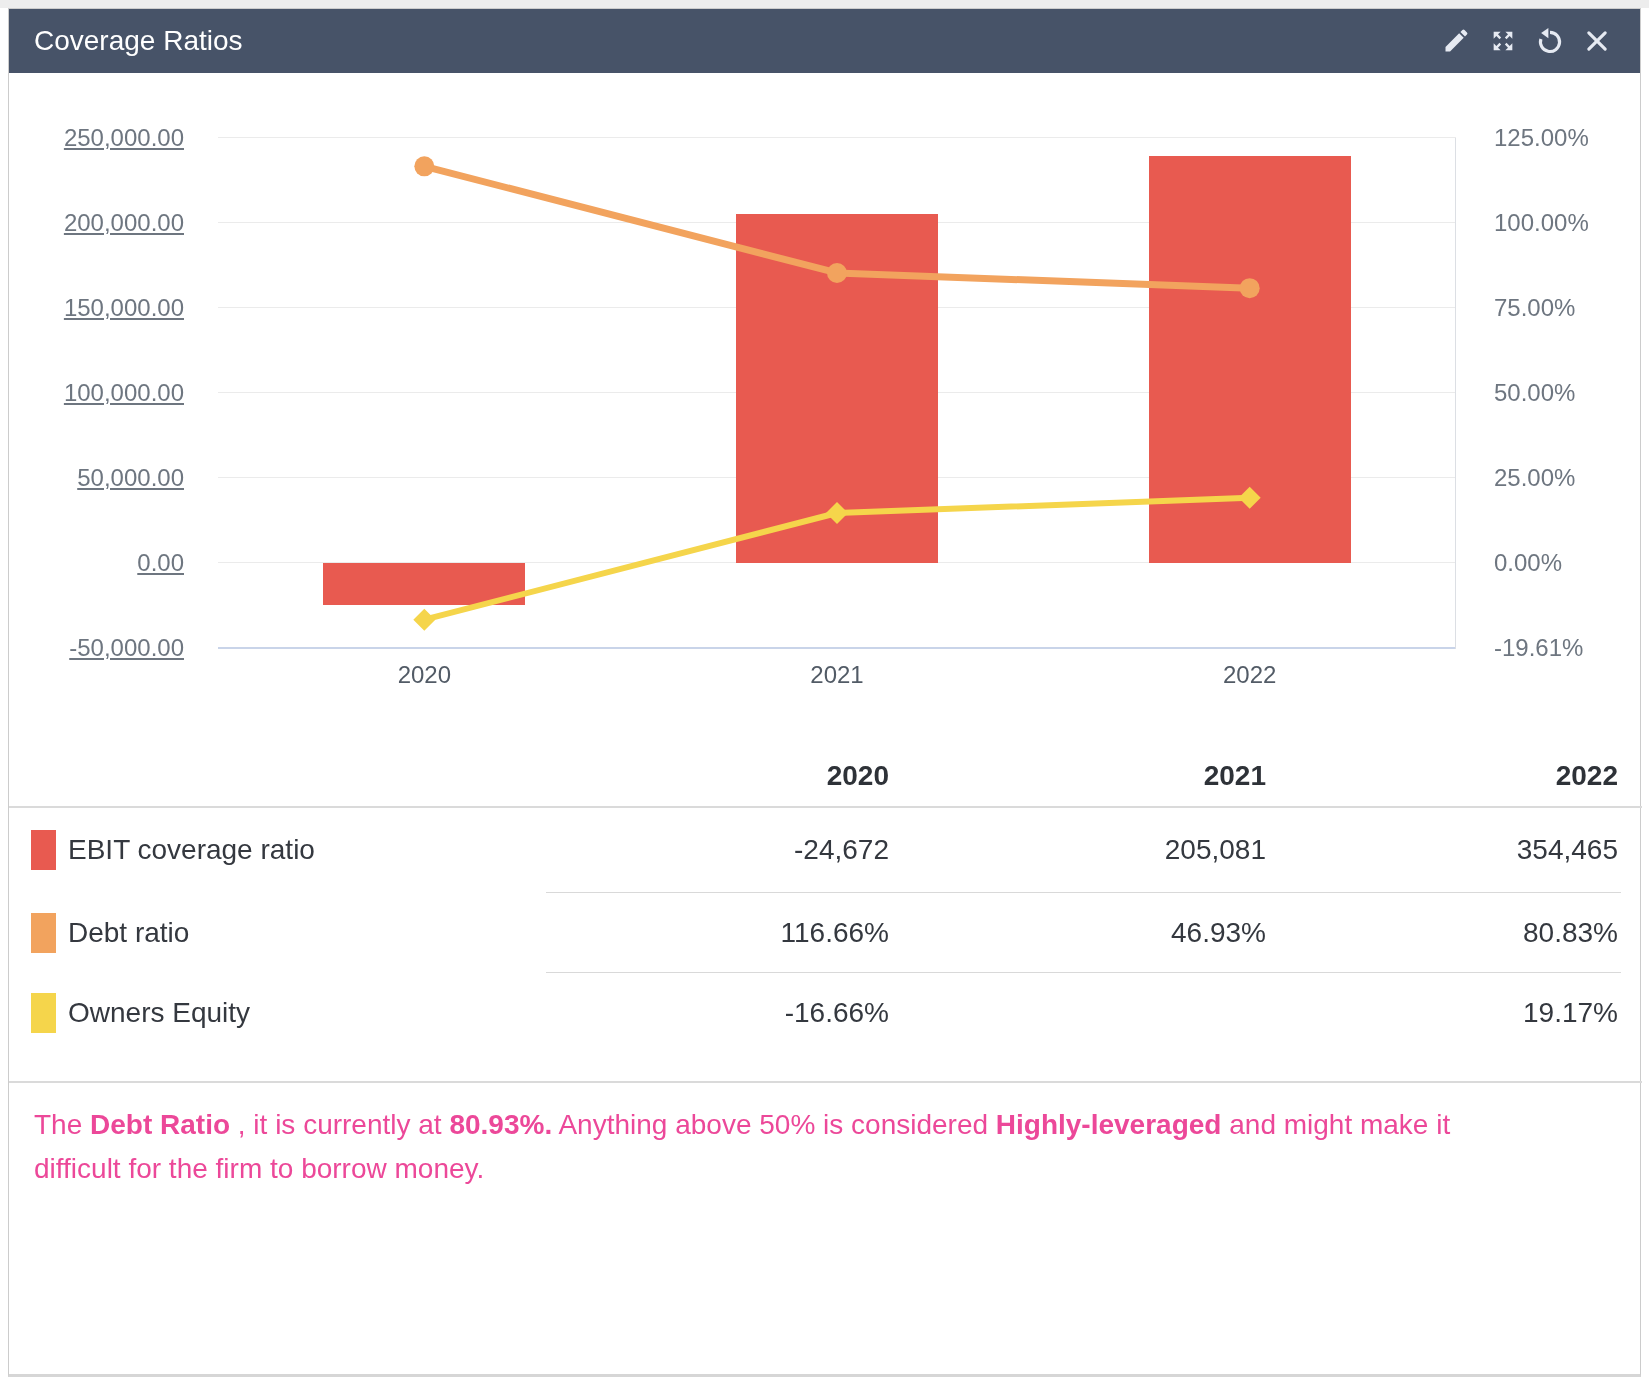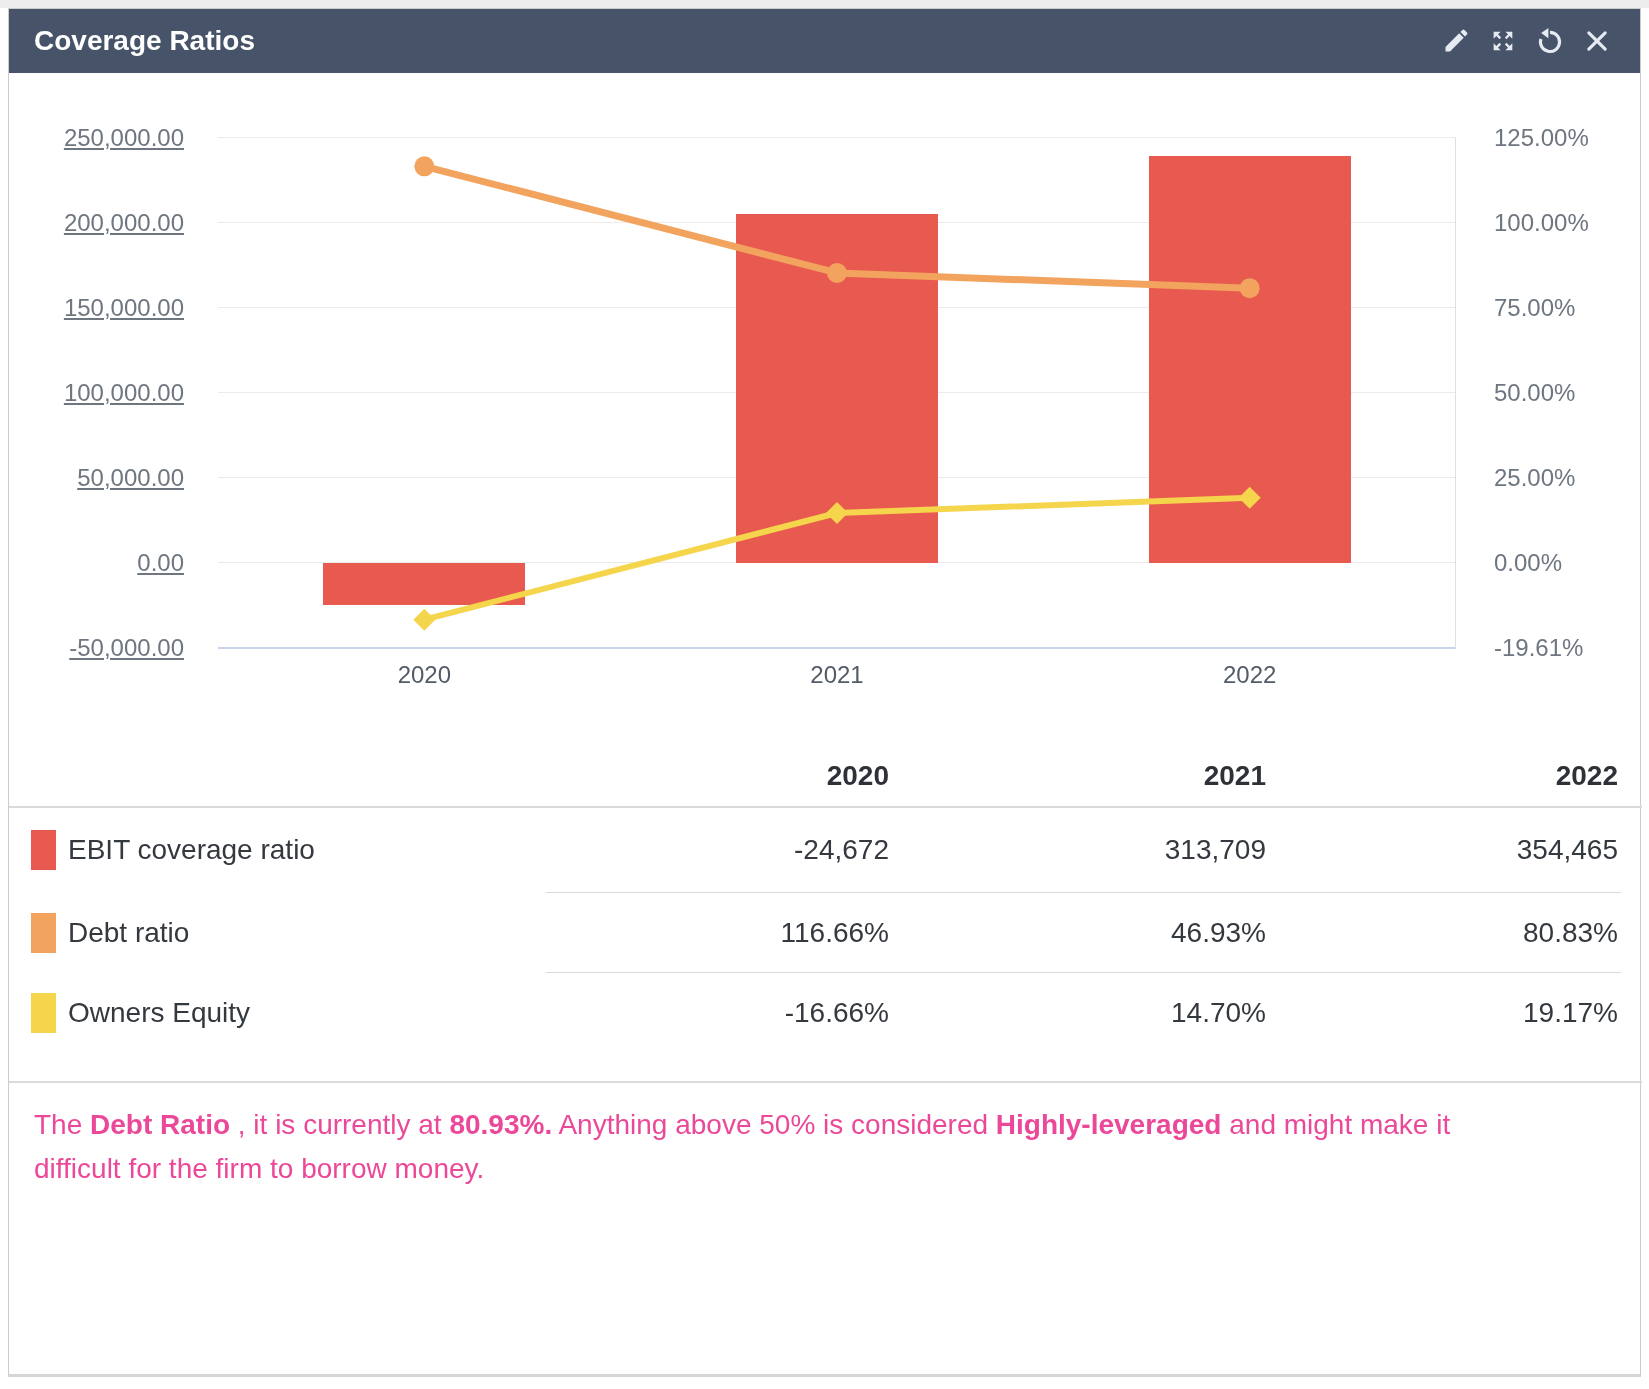--- a/index.html
+++ b/index.html
@@ -5,21 +5,21 @@
   * { margin:0; padding:0; box-sizing:border-box; }
   html,body { width:1649px; height:1389px; background:#ffffff; overflow:hidden;
               font-family:"Liberation Sans", sans-serif; }
   .top-strip { position:absolute; left:0; top:0; width:1649px; height:8px; background:#ededed; }
   .widget { position:absolute; left:8px; top:8px; width:1633px; height:1369px;
             background:#ffffff; border:1px solid #cccccc; border-bottom:3px solid #d6d6d6; }
 
   
   .titlebar { position:absolute; left:0; top:0; width:100%; height:64px; background:#475368;
               display:flex; align-items:center; }
-  .title { color:#ffffff; font-size:28px; font-weight:700; padding-left:25px; }
+  .title { color:#ffffff; font-size:28px; font-weight:400; padding-left:25px; }
   .iconrow { position:absolute; right:28px; top:0; height:64px; display:flex; align-items:center; gap:17px; }
   .icon-btn { width:30px; height:30px; background:none; border:none; cursor:pointer; padding:0;
               display:flex; align-items:center; justify-content:center; }
   .icon-btn svg { width:28px; height:28px; }
 
   
   .chart { position:absolute; left:0; top:64px; width:1633px; height:680px; }
   .gridline { position:absolute; left:209px; width:1238px; height:1px; background:#ebebeb; z-index:1; }
   .gridline.axisline { background:#c9d4e9; height:2px; }
   .vline { position:absolute; left:1446px; top:65px; width:1px; height:511px; background:#dcdfe4; z-index:1; }
@@ -129,38 +129,37 @@
     <div class="hdr-cell vc0">2020</div>
     <div class="hdr-cell vc1">2021</div>
     <div class="hdr-cell vc2">2022</div>
   </div>
   <div class="div-full" style="top:797px;"></div>
 
   <div class="tbl-row" style="top:799px;height:84px;">
     <span class="swatch" style="background: rgb(232, 90, 80);"></span>
     <span class="rowlabel">EBIT coverage ratio</span>
     <div class="vcell vc0">-24,672</div>
-    <div class="vcell vc1">313,709</div>
+    <div class="vcell vc1">205,081</div>
     <div class="vcell vc2">354,465</div>
   </div>
   <div class="div-part" style="top:883px;"></div>
 
   <div class="tbl-row" style="top:885px;height:78px;">
     <span class="swatch" style="background: rgb(242, 163, 94);"></span>
     <span class="rowlabel">Debt ratio</span>
     <div class="vcell vc0">116.66%</div>
     <div class="vcell vc1">46.93%</div>
     <div class="vcell vc2">80.83%</div>
   </div>
   <div class="div-part" style="top:963px;"></div>
 
   <div class="tbl-row" style="top:965px;height:78px;">
     <span class="swatch" style="background: rgb(245, 213, 75);"></span>
     <span class="rowlabel">Owners Equity</span>
     <div class="vcell vc0">-16.66%</div>
-    <div class="vcell vc1">14.70%</div>
     <div class="vcell vc2">19.17%</div>
   </div>
 
   <div class="div-full" style="top:1072px;"></div>
 
   <div class="note" id="note"><span data-bold="false">The </span><span data-bold="true">Debt Ratio</span><span data-bold="false"> , it is currently at </span><span data-bold="true">80.93%.</span><span data-bold="false"> Anything above 50% is considered </span><span data-bold="true">Highly-leveraged</span><span data-bold="false"> and might make it difficult for the firm to borrow money.</span></div>
 </div>
 
 </body></html>

